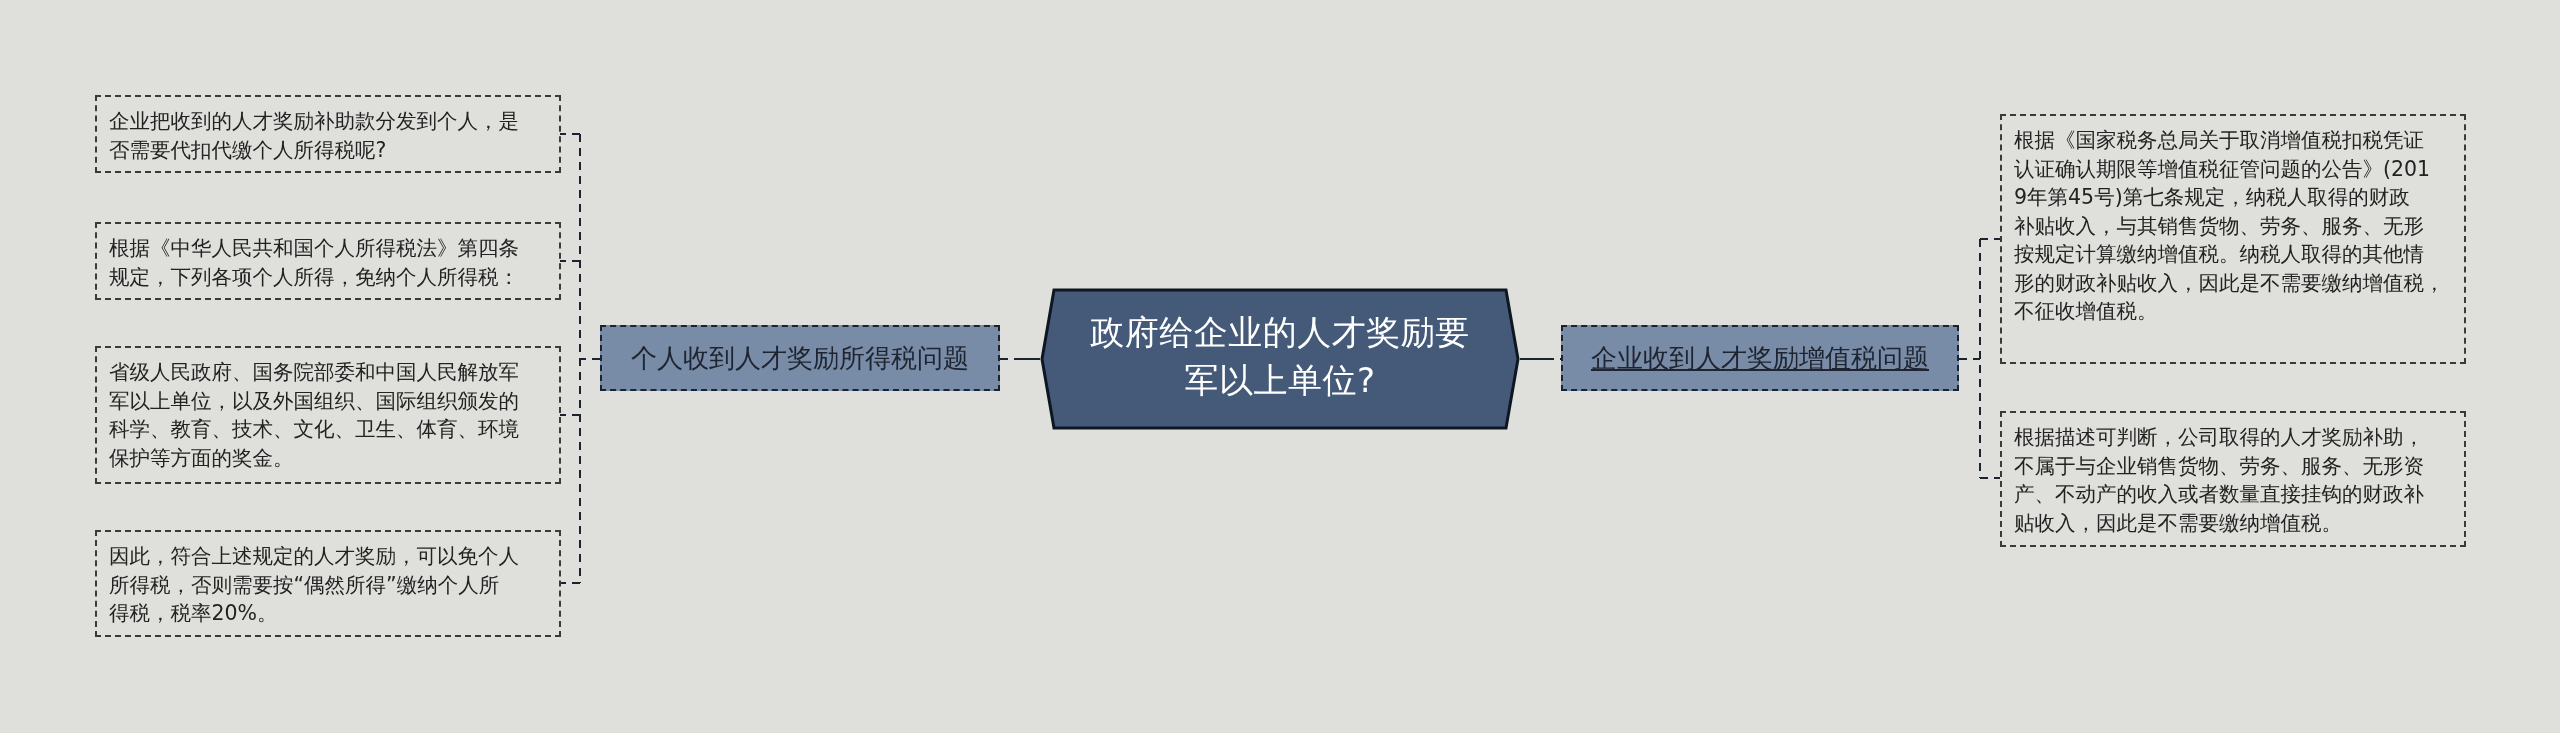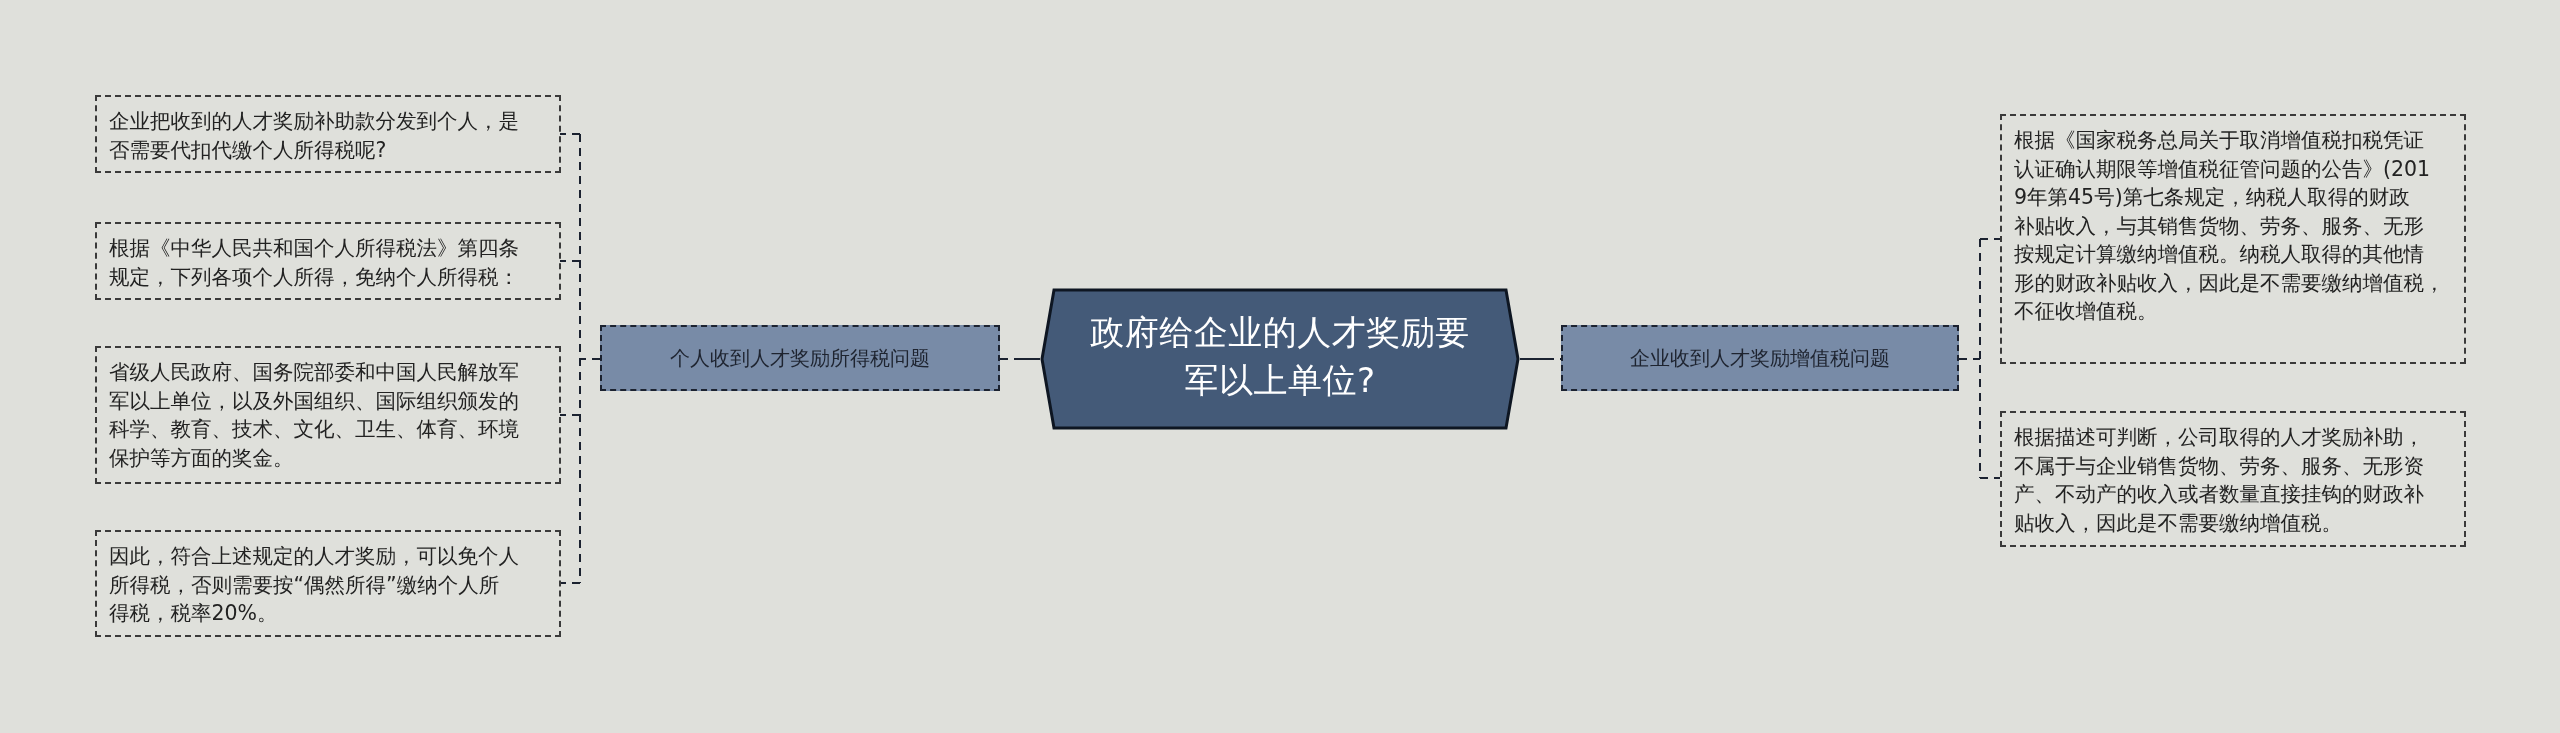--- a/index.html
+++ b/index.html
@@ -20,25 +20,25 @@
     position: absolute; left: 30px; right: 30px; top: 20px;
     color: #ffffff; font-size: 34px; line-height: 48px; text-align: center;
     letter-spacing: 0.5px;
   }
 
   .branch {
     position: absolute; height: 66px;
     background: #788ba7;
     border: 2px dashed #1b2230;
     box-sizing: border-box;
-    color: #1e2430; font-size: 20px; line-height: 62px;
+    color: #1e2430; font-size: 26px; line-height: 62px;
     text-align: center; white-space: nowrap;
   }
   .branch-left { left: 600px; top: 325px; width: 400px; }
-  .branch-right { left: 1561px; top: 325px; width: 398px; }
+  .branch-right { left: 1561px; top: 325px; width: 398px; text-decoration: underline; }
 
   .leaf {
     position: absolute;
     border: 2px dashed #3a3a3a;
     box-sizing: border-box;
     color: #222; font-size: 20.5px; line-height: 28.5px;
     padding: 10px 0 0 12px;
     background: transparent;
   }
   .leaf span { display: block; white-space: pre; }

